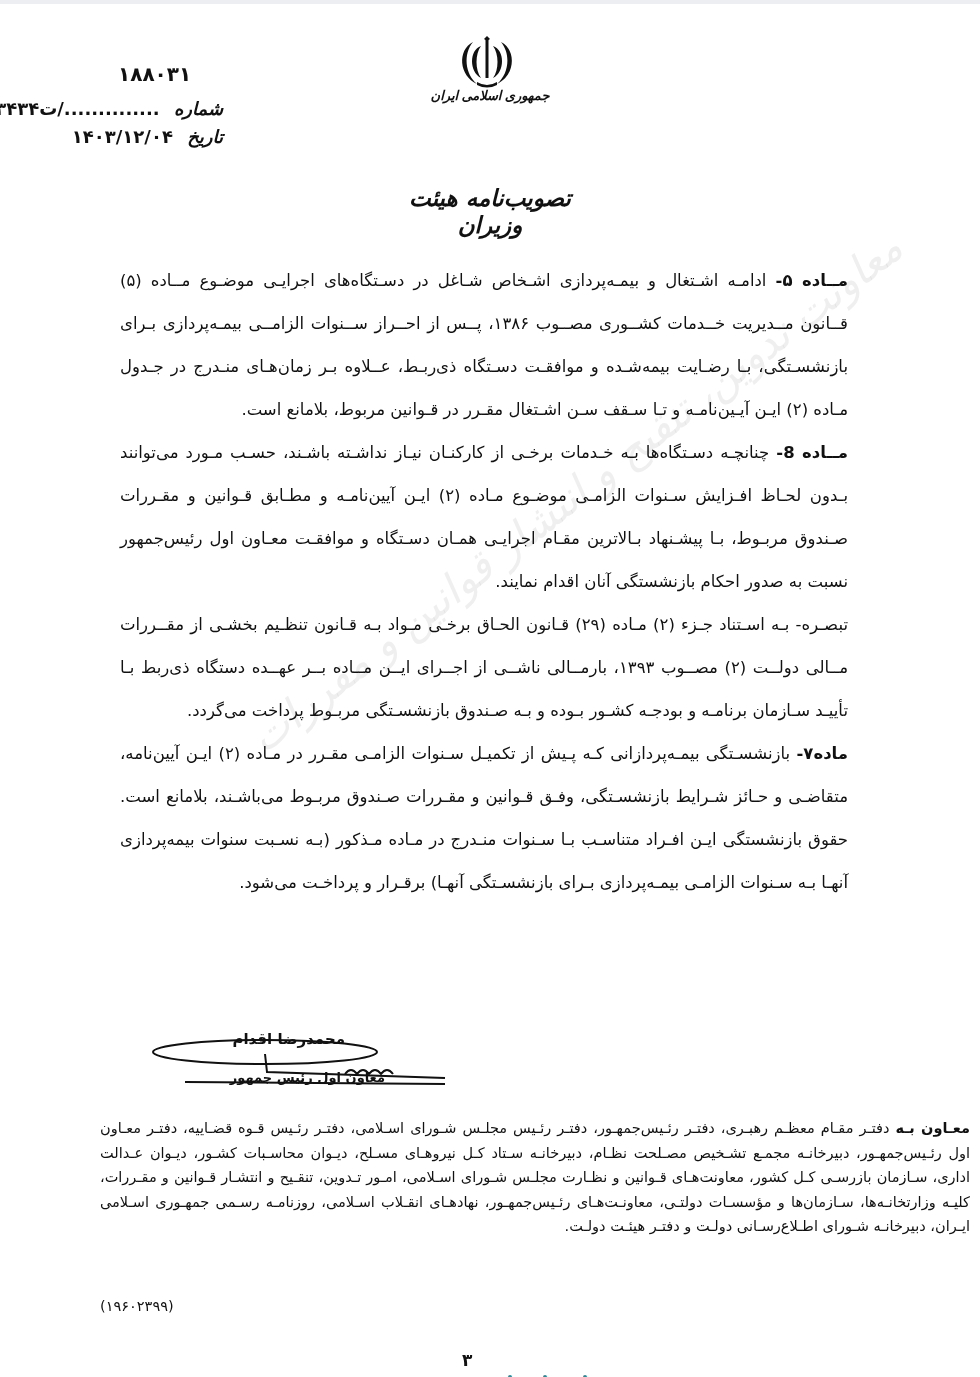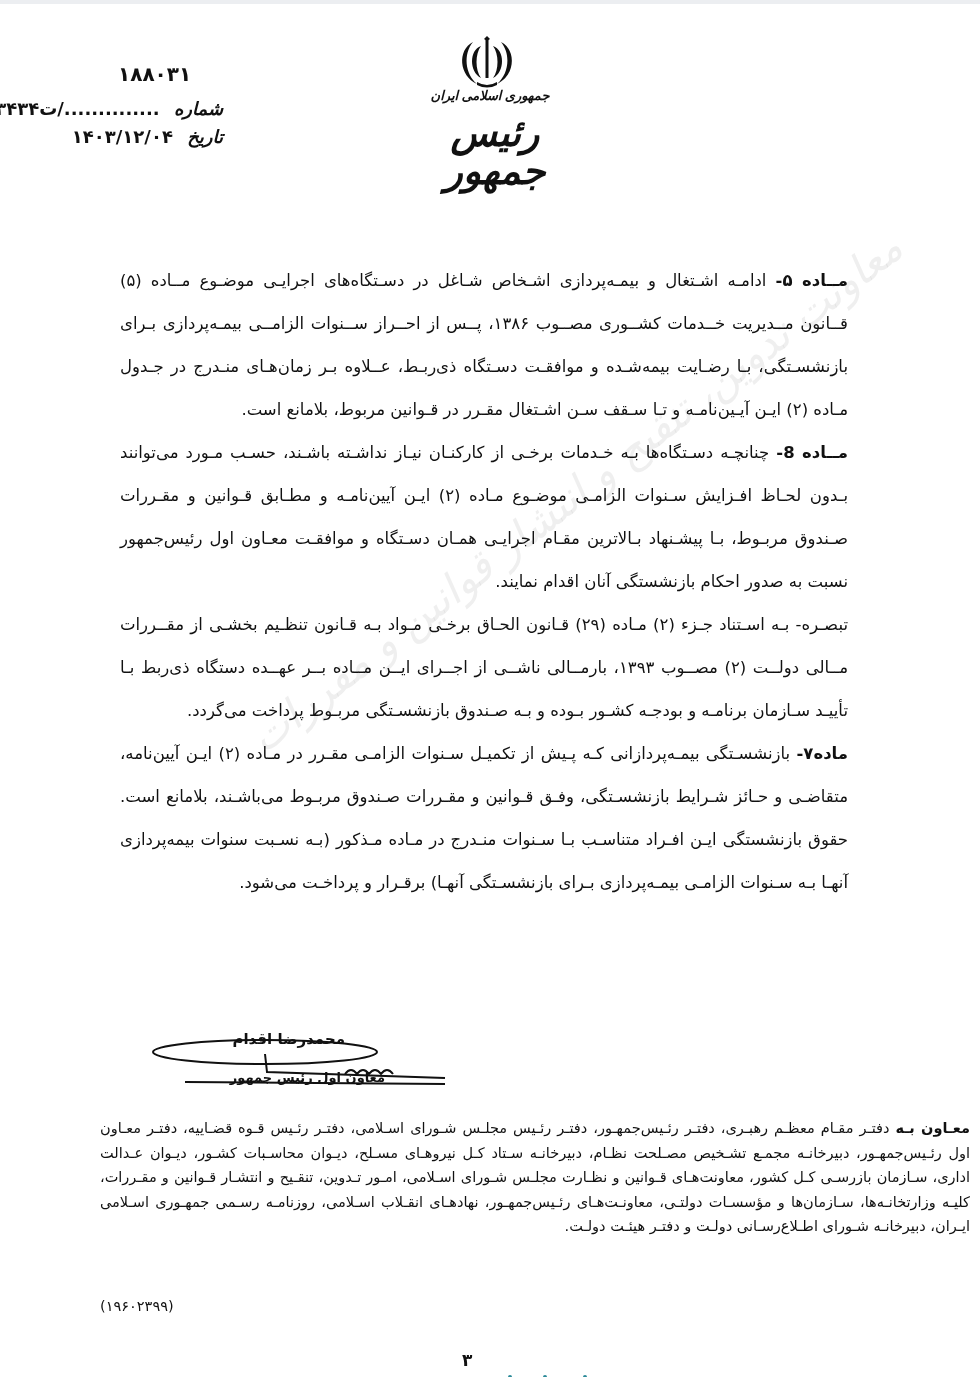--- a/index.html
+++ b/index.html
@@ -63,21 +63,21 @@
       <path d="M32 4 l3 3 -3 2 -3 -2z"></path>
       <rect x="30.5" y="8" width="3" height="38"></rect>
       <path d="M26 14 C14 18 14 40 26 46 C20 38 20 22 26 14z"></path>
       <path d="M38 14 C50 18 50 40 38 46 C44 38 44 22 38 14z"></path>
       <path d="M18 10 C2 18 4 44 22 52 C10 42 8 22 18 10z"></path>
       <path d="M46 10 C62 18 60 44 42 52 C54 42 56 22 46 10z"></path>
       <path d="M22 50 Q32 56 42 50 L42 53 Q32 58 22 53z"></path>
     </g>
   </svg>
   <div class="republic">جمهوری اسلامی ایران</div>
-  <div class="president">رئیس جمهور</div>
+  <div class="approval">تصویب‌نامه هیئت وزیران</div>
 
   <div class="reg-number-big">۱۸۸۰۳۱</div>
   <div class="reg-row num">
     <span class="reg-label">شماره</span>
     <span>............../ت۶۳۴۳۴هـ</span>
   </div>
   <div class="reg-row date">
     <span class="reg-label">تاریخ</span>
     <span>۱۴۰۳/۱۲/۰۴</span>
   </div>

